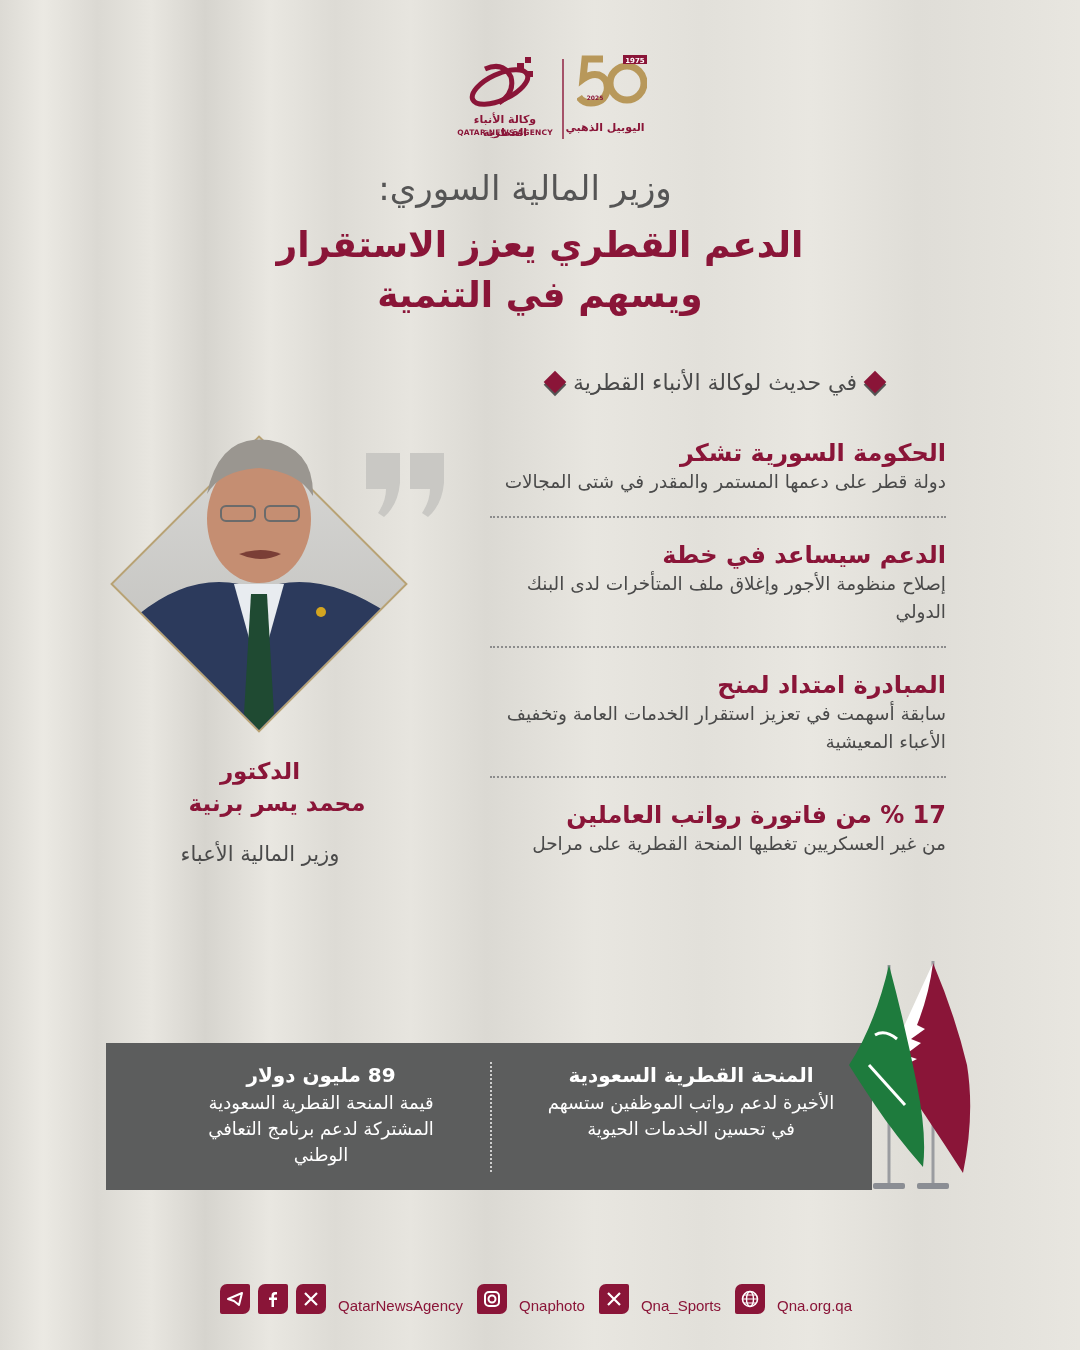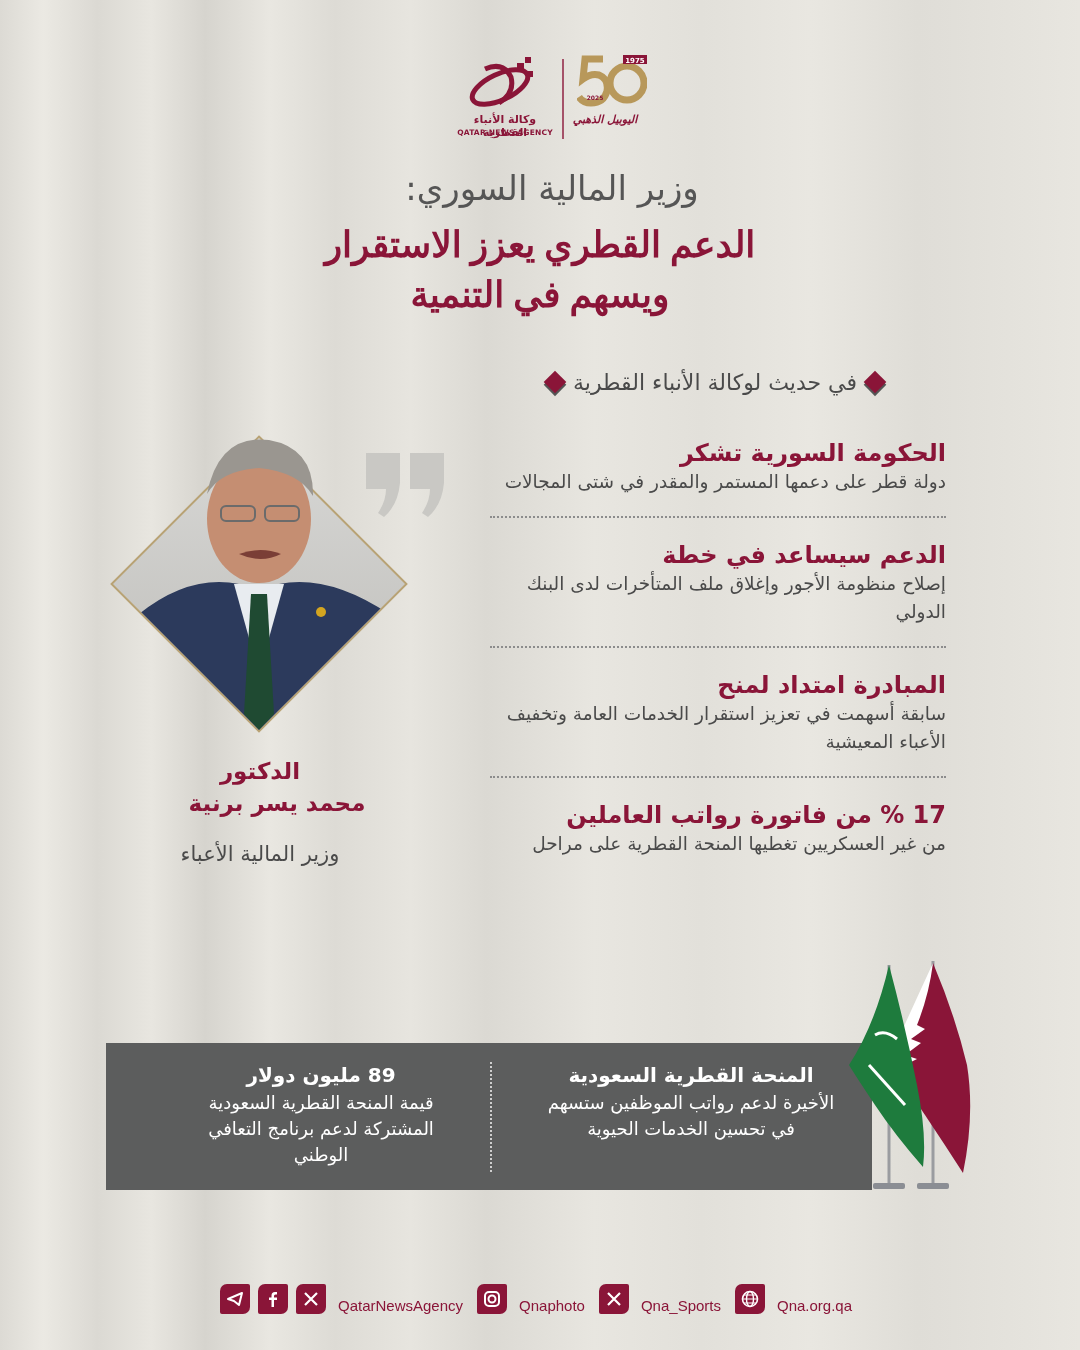--- a/index.html
+++ b/index.html
@@ -16,25 +16,25 @@
   }
   .abs { position: absolute; }
 
   
   .logo-wrap { left: 455px; top: 55px; width: 190px; height: 85px; }
   .qna-mark { left: 0; top: 0; width: 95px; height: 60px; }
   .qna-ar { left: 0; top: 58px; width: 100px; text-align: center; font-size: 11px; font-weight: bold; color: #8a1538; direction: rtl; }
   .qna-en { left: 0; top: 73px; width: 100px; text-align: center; font-size: 7.5px; font-weight: bold; color: #8a1538; letter-spacing: 0.2px; }
   .logo-divider { left: 107px; top: 4px; width: 2px; height: 80px; background: #8a1538; opacity: 0.7; }
   .jub-50 { left: 122px; top: -2px; width: 70px; height: 60px; }
-  .jub-ar { left: 110px; top: 58px; width: 80px; text-align: center; font-size: 11px; font-weight: bold; color: #8a1538; direction: rtl; font-style: italic; }
-
-  
-  .subtitle { left: 252px; top: 168px; width: 600px; text-align: center; font-size: 34px; color: #555; direction: rtl; }
-  .headline { left: 240px; top: 220px; width: 600px; text-align: center; font-size: 36px; font-weight: bold; color: #8a1538; direction: rtl; line-height: 50px; font-family: Liberation Serif, serif; }
+  .jub-ar { left: 110px; top: 66px; width: 80px; text-align: center; font-size: 11px; font-weight: bold; color: #8a1538; direction: rtl; }
+
+  
+  .subtitle { left: 225px; top: 168px; width: 600px; text-align: center; font-size: 34px; color: #555; direction: rtl; }
+  .headline { left: 240px; top: 220px; width: 600px; text-align: center; font-size: 36px; font-weight: bold; color: #8a1538; direction: rtl; line-height: 50px; }
 
   .interview-tag { left: 510px; top: 365px; width: 410px; height: 34px; display: flex; align-items: center; justify-content: center; gap: 10px; direction: rtl; }
   .interview-tag .diamond { width: 16px; height: 16px; background: #8a1538; transform: rotate(45deg); box-shadow: 2px 2px 0 #555; }
   .interview-tag .txt { font-size: 22px; font-weight: normal; color: #4a4a4a; }
 
   
   .points { left: 490px; top: 438px; width: 456px; direction: rtl; }
   .point { padding: 0 0 0 0; }
   .point .ttl { font-size: 24px; font-weight: bold; color: #8a1538; line-height: 30px; text-align: right; }
   .point .body { font-size: 18.5px; color: #4a4a4a; line-height: 28px; text-align: right; }

